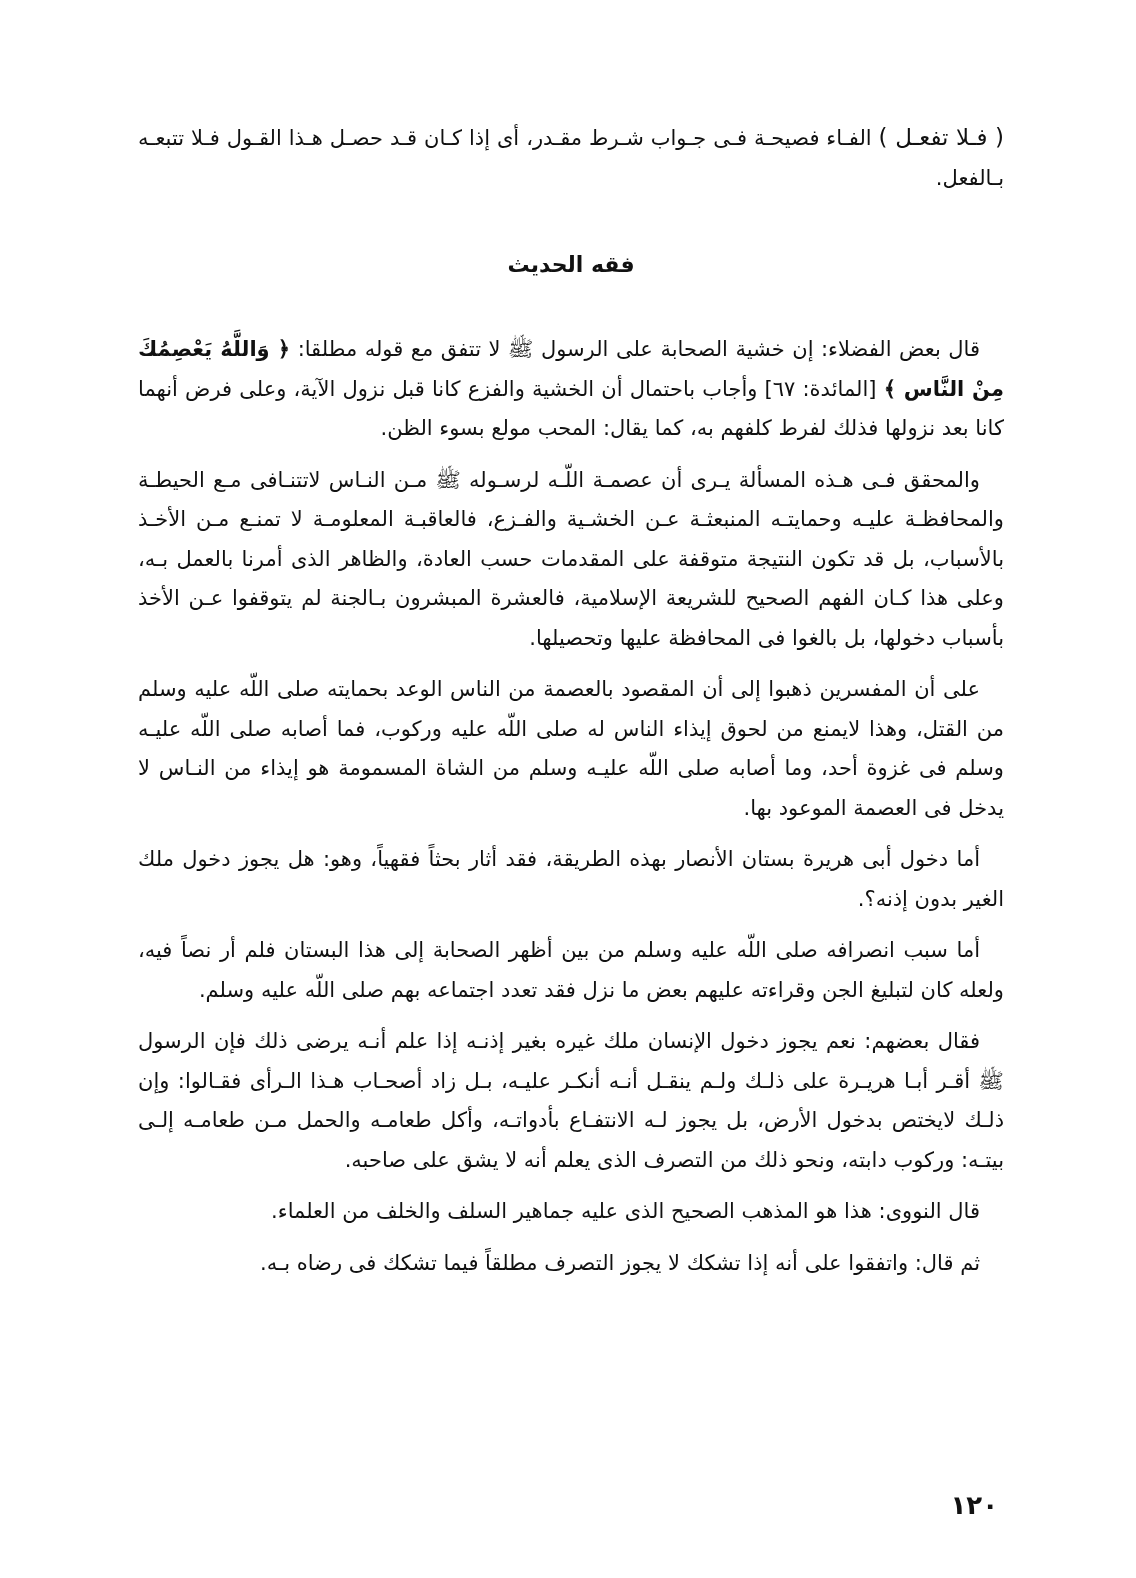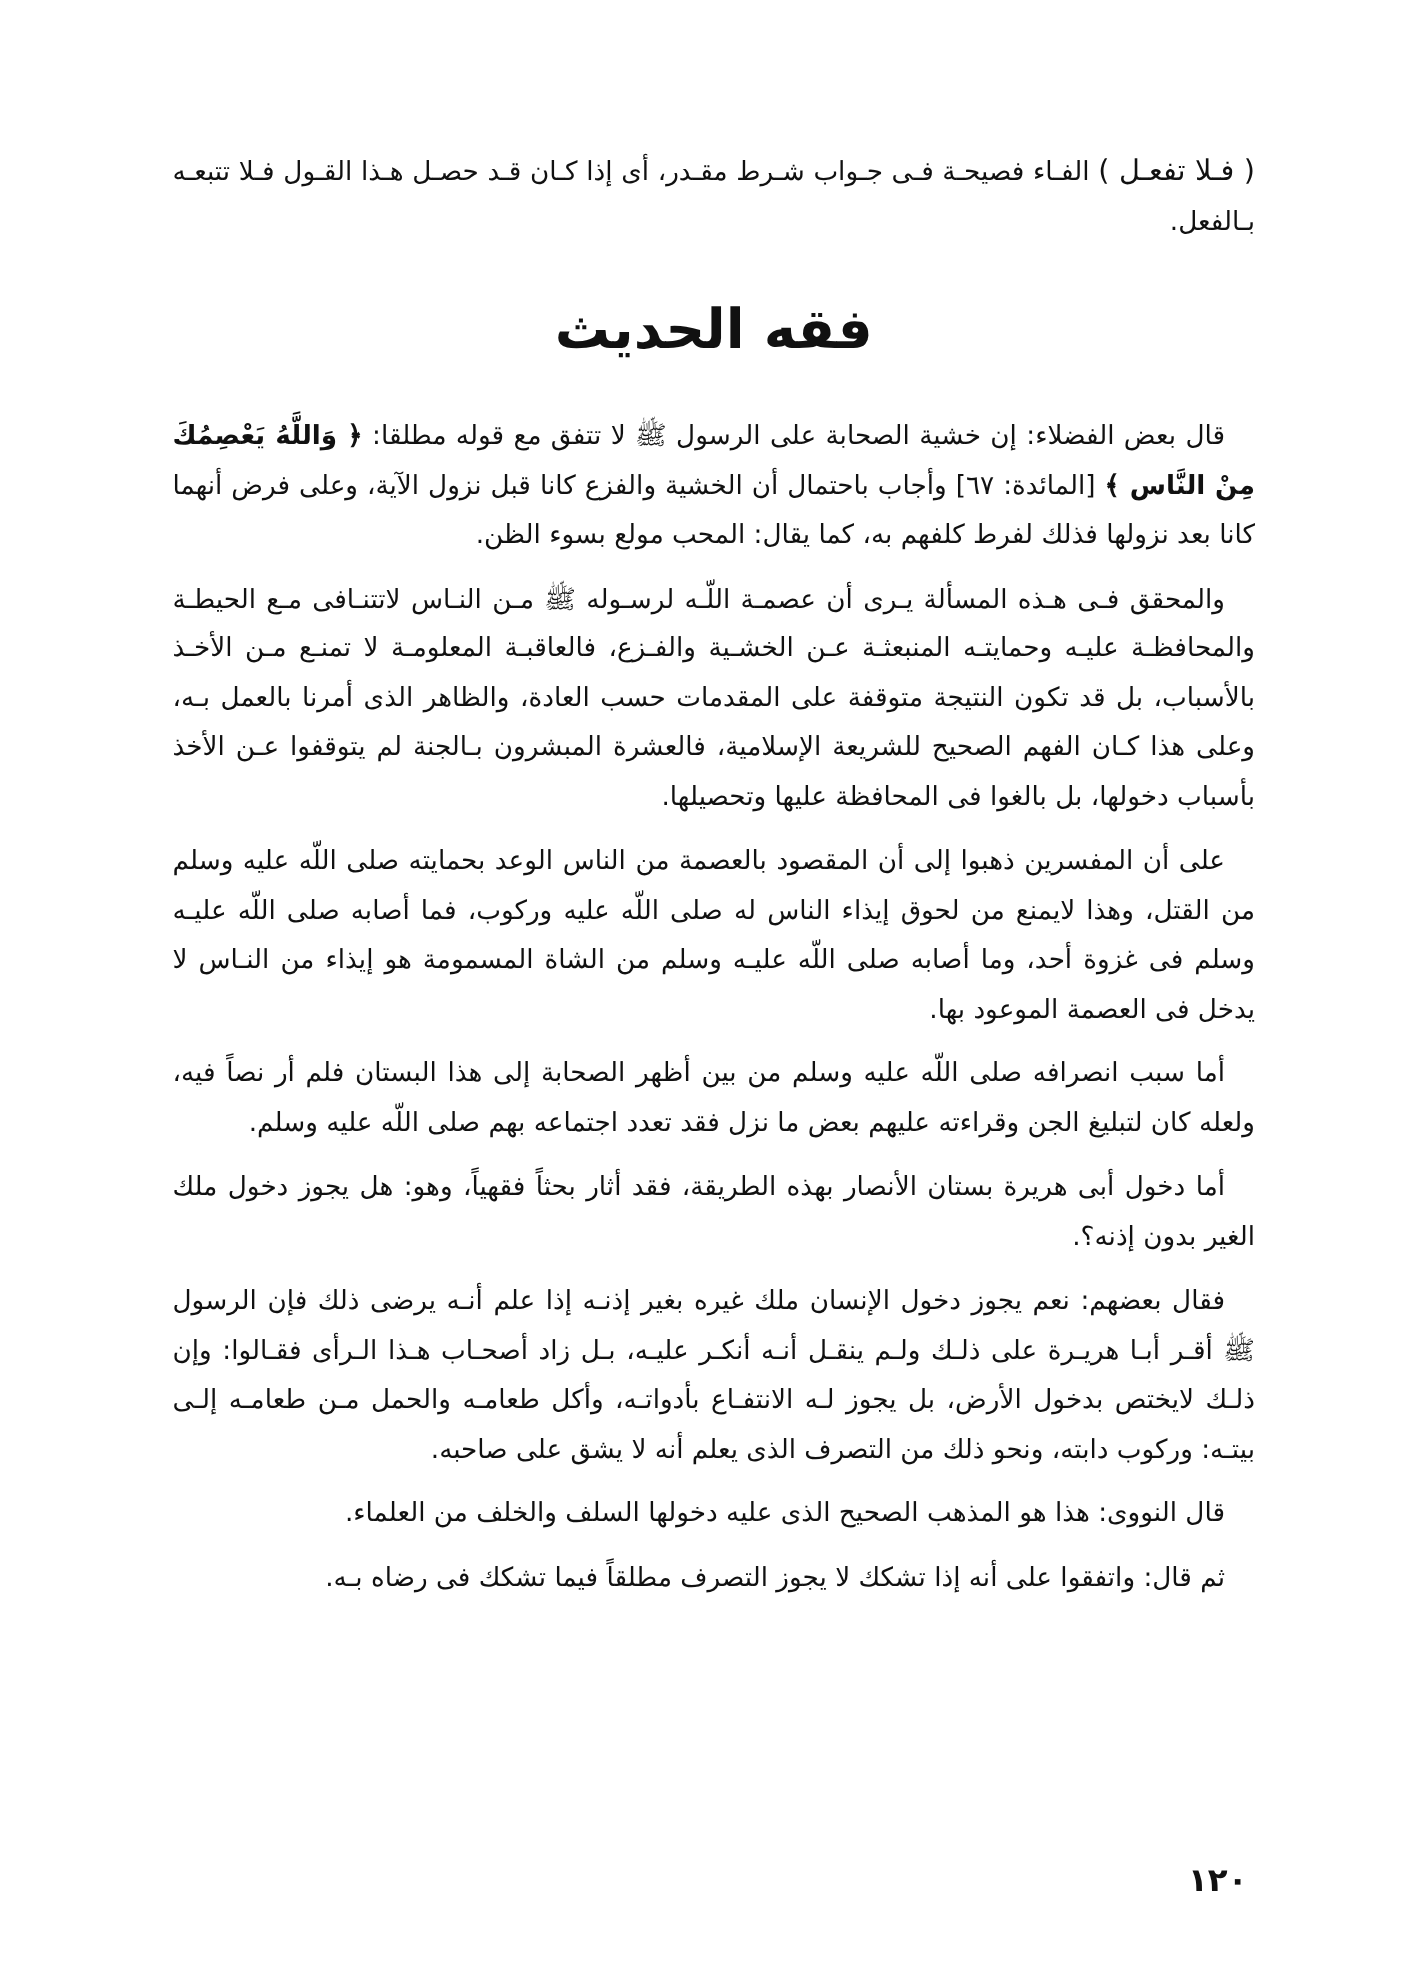--- a/index.html
+++ b/index.html
@@ -37,21 +37,21 @@
       font-weight: normal;
       font-size: 23px;
     }
     .para .quran {
       font-weight: bold;
     }
     .gloss-1 { margin-bottom: 8px; }
     .gloss-2 { margin-bottom: 0; padding-right: 22px; }
     .section-title {
       text-align-last: center;
-      font-size: 44px;
+      font-size: 22px;
       font-weight: bold;
       margin: 42px 0 40px 0;
       line-height: 50px;
     }
     .page-number {
       position: absolute;
       right: 138px;
       top: 1490px;
       font-size: 26px;
       font-weight: bold;
@@ -69,20 +69,20 @@
 
 
   <h1 class="section-title">فقه الحديث</h1>
 
   <p class="para indent">
     <span>قال بعض الفضلاء: إن خشية الصحابة على الرسول ﷺ لا تتفق مع قوله مطلقا: </span><span class="quran">﴿ وَاللَّهُ يَعْصِمُكَ مِنْ النَّاس ﴾</span><span> [المائدة: ٦٧] وأجاب باحتمال أن الخشية والفزع كانا قبل نزول الآية، وعلى فرض أنهما كانا بعد نزولها فذلك لفرط كلفهم به، كما يقال: المحب مولع بسوء الظن.</span>
   </p>
 
   <p class="para indent">والمحقق فـى هـذه المسألة يـرى أن عصمـة اللّـه لرسـوله ﷺ مـن النـاس لاتتنـافى مـع الحيطـة والمحافظـة عليـه وحمايتـه المنبعثـة عـن الخشـية والفـزع، فالعاقبـة المعلومـة لا تمنـع مـن الأخـذ بالأسباب، بل قد تكون النتيجة متوقفة على المقدمات حسب العادة، والظاهر الذى أمرنا بالعمل بـه، وعلى هذا كـان الفهم الصحيح للشريعة الإسلامية، فالعشرة المبشرون بـالجنة لم يتوقفوا عـن الأخذ بأسباب دخولها، بل بالغوا فى المحافظة عليها وتحصيلها.</p>
   <p class="para indent">على أن المفسرين ذهبوا إلى أن المقصود بالعصمة من الناس الوعد بحمايته صلى اللّه عليه وسلم من القتل، وهذا لايمنع من لحوق إيذاء الناس له صلى اللّه عليه وركوب، فما أصابه صلى اللّه عليـه وسلم فى غزوة أحد، وما أصابه صلى اللّه عليـه وسلم من الشاة المسمومة هو إيذاء من النـاس لا يدخل فى العصمة الموعود بها.</p>
+  <p class="para indent">أما دخول أبى هريرة بستان الأنصار بهذه الطريقة، فقد أثار بحثاً فقهياً، وهو: هل يجوز دخول ملك الغير بدون إذنه؟.</p>
   <p class="para indent">أما سبب انصرافه صلى اللّه عليه وسلم من بين أظهر الصحابة إلى هذا البستان فلم أر نصاً فيه، ولعله كان لتبليغ الجن وقراءته عليهم بعض ما نزل فقد تعدد اجتماعه بهم صلى اللّه عليه وسلم.</p>
-  <p class="para indent">أما دخول أبى هريرة بستان الأنصار بهذه الطريقة، فقد أثار بحثاً فقهياً، وهو: هل يجوز دخول ملك الغير بدون إذنه؟.</p>
   <p class="para indent">فقال بعضهم: نعم يجوز دخول الإنسان ملك غيره بغير إذنـه إذا علم أنـه يرضى ذلك فإن الرسول ﷺ أقـر أبـا هريـرة على ذلـك ولـم ينقـل أنـه أنكـر عليـه، بـل زاد أصحـاب هـذا الـرأى فقـالوا: وإن ذلـك لايختص بدخول الأرض، بل يجوز لـه الانتفـاع بأدواتـه، وأكل طعامـه والحمل مـن طعامـه إلـى بيتـه: وركوب دابته، ونحو ذلك من التصرف الذى يعلم أنه لا يشق على صاحبه.</p>
-  <p class="para indent">قال النووى: هذا هو المذهب الصحيح الذى عليه دخولها السلف والخلف من العلماء.</p>
+  <p class="para indent">قال النووى: هذا هو المذهب الصحيح الذى عليه جماهير السلف والخلف من العلماء.</p>
   <p class="para indent">ثم قال: واتفقوا على أنه إذا تشكك لا يجوز التصرف مطلقاً فيما تشكك فى رضاه بـه.</p>
 </div>
 
 <div class="page-number">١٢٠</div>
 
 </body></html>

